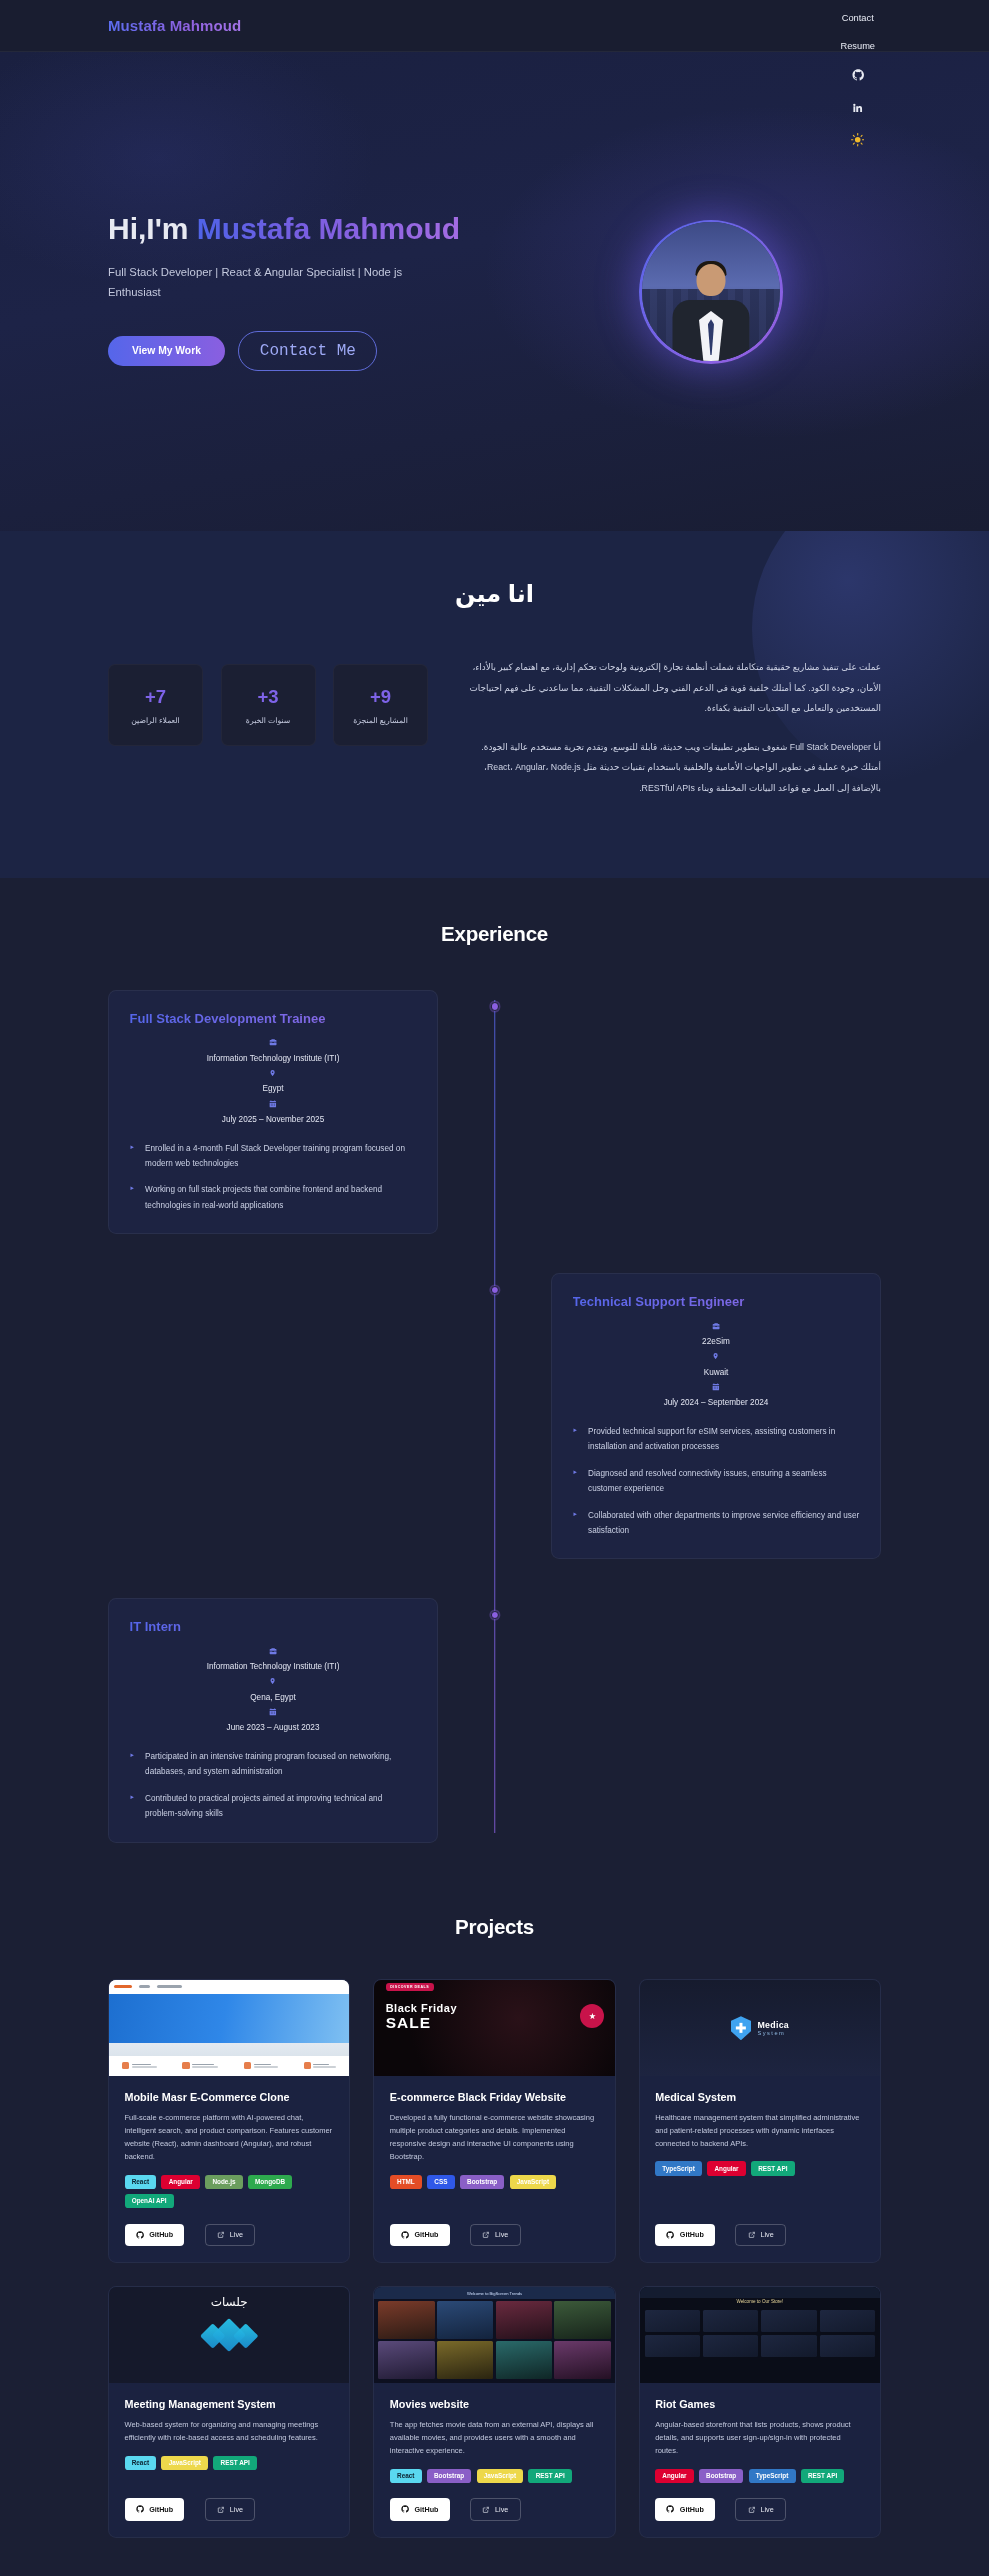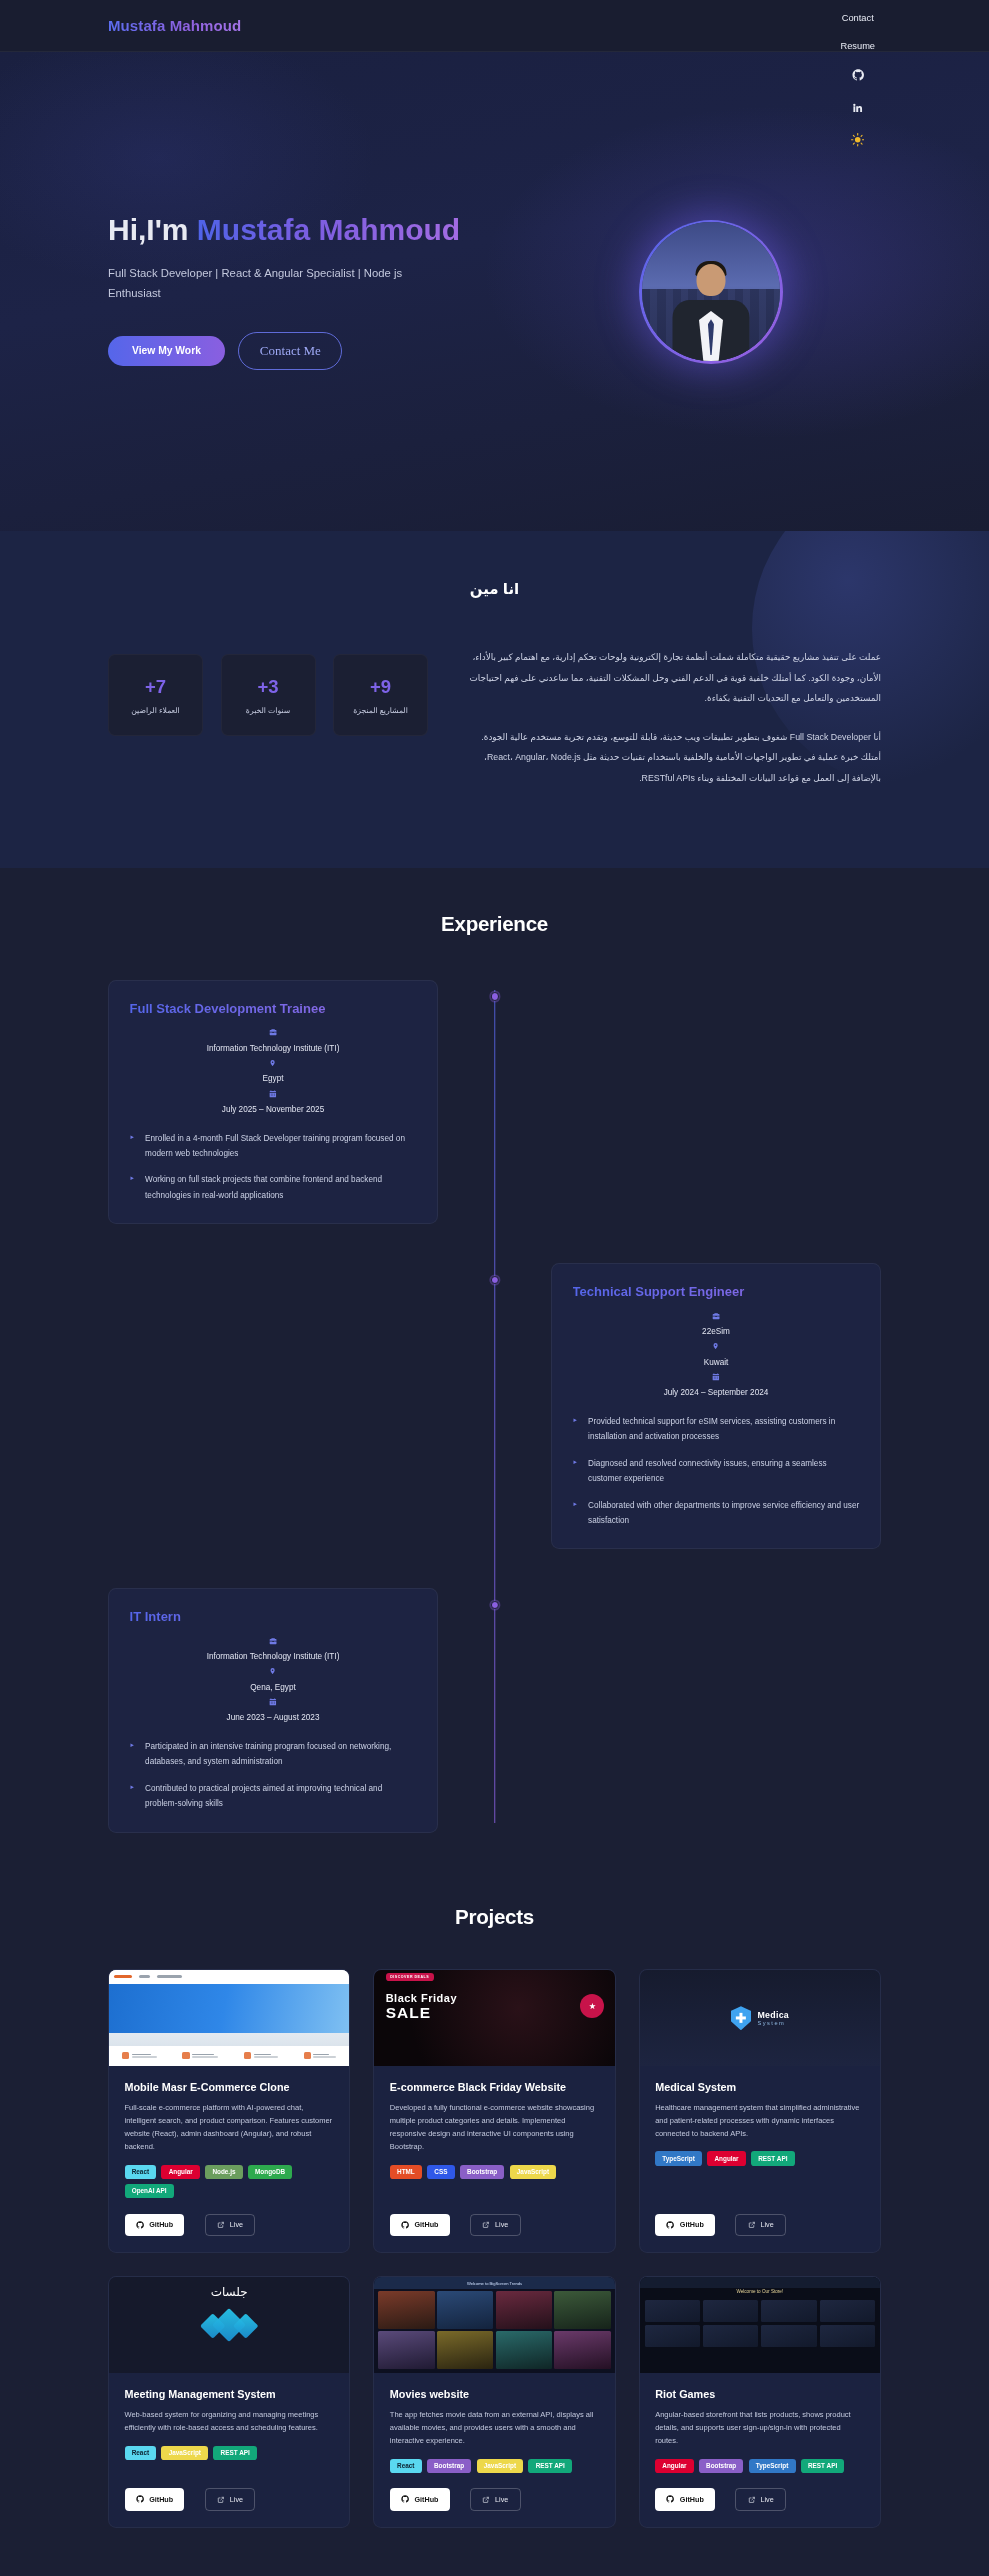--- a/index.html
+++ b/index.html
@@ -58,22 +58,22 @@
   .hero-sub{font-size:11.3px;line-height:1.75;color:#c3c8dd;max-width:330px;margin-bottom:28px;}
   .hero-btns{display:flex;gap:13.4px;align-items:center;}
   .btn-primary{
     background:linear-gradient(90deg,#5566ea 0%,#8a5fe0 100%);
     color:#fff;border:none;border-radius:515px;
     padding:9.8px 24px;font-size:10.3px;font-weight:600;cursor:pointer;
     font-family:inherit;
   }
   .btn-outline{
     background:transparent;color:#9ea9f5;border:0.8px solid #5f6bd8;
-    border-radius:515px;padding:9.8px 20.6px;font-size:13px;cursor:pointer;
-    font-family:Liberation Serif, serif;
+    border-radius:515px;padding:9.8px 20.6px;font-size:16px;cursor:pointer;
+    font-family:Liberation Mono, monospace;
   }
   .hero-right{flex:1;display:flex;justify-content:center;align-items:center;}
   .avatar-wrap{
     width:144px;height:144px;border-radius:50%;
     padding:2.6px;
     background:linear-gradient(135deg,#5566ea,#9a5fe0);
     box-shadow:0 0 36px 7.2px rgba(110,92,230,.42);
     position:relative;
   }
   .avatar{
@@ -101,21 +101,21 @@
 
   
   .about{
     background:#1c2444;position:relative;overflow:hidden;
     padding:49px 108px 62px;
   }
   .about::after{
     content:"";position:absolute;right:-82px;top:-62px;width:319px;height:319px;
     border-radius:50%;background:radial-gradient(circle at 30% 35%,rgba(70,84,170,.38),transparent 68%);
   }
-  .about-title{font-size:15px;font-weight:700;text-align:center;color:#fff;margin-bottom:49px;position:relative;z-index:2;}
+  .about-title{font-size:24px;font-weight:700;text-align:center;color:#fff;margin-bottom:49px;position:relative;z-index:2;}
   .about-grid{display:flex;gap:33px;align-items:flex-start;position:relative;z-index:2;}
   .stats{display:flex;gap:17.5px;padding-top:7.2px;}
   .stat-card{
     width:95px;height:82px;background:#1b1f33;border-radius:7.2px;
     display:flex;flex-direction:column;align-items:center;justify-content:center;gap:8.2px;
     border:0.5px solid rgba(255,255,255,.035);
   }
   .stat-num{font-size:18.5px;font-weight:700;color:#7e63e8;}
   .stat-label{font-size:7.7px;color:#c6cbe0;direction:rtl;}
   .about-text{flex:1;direction:rtl;text-align:right;}

